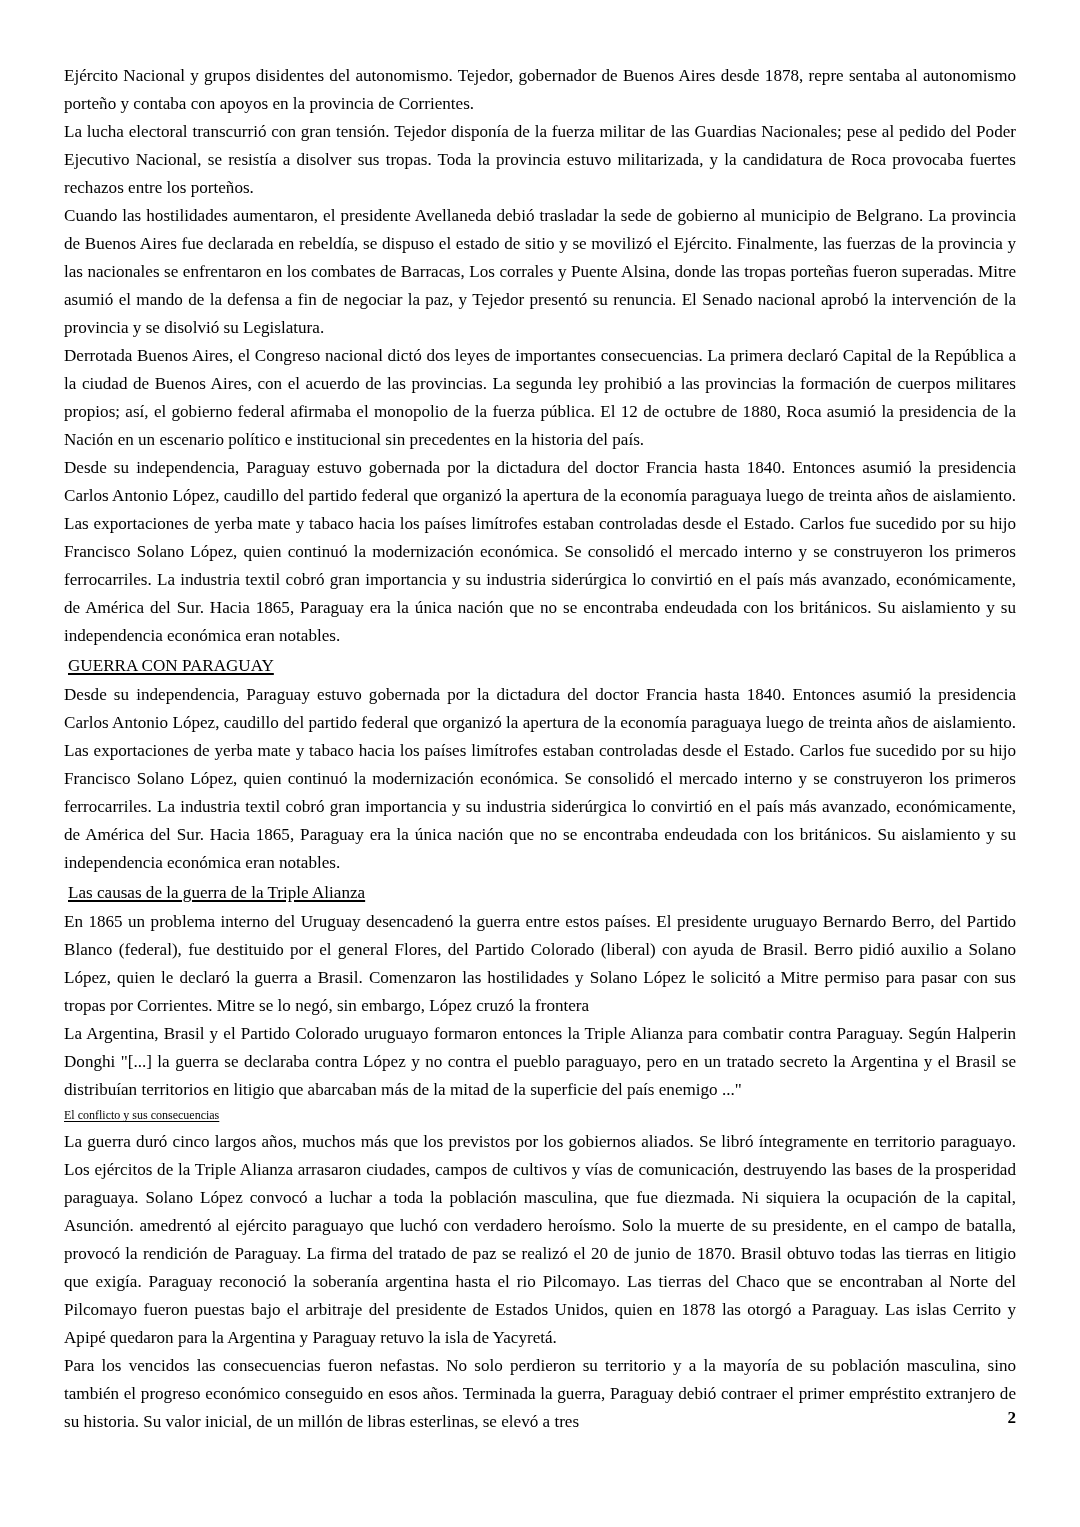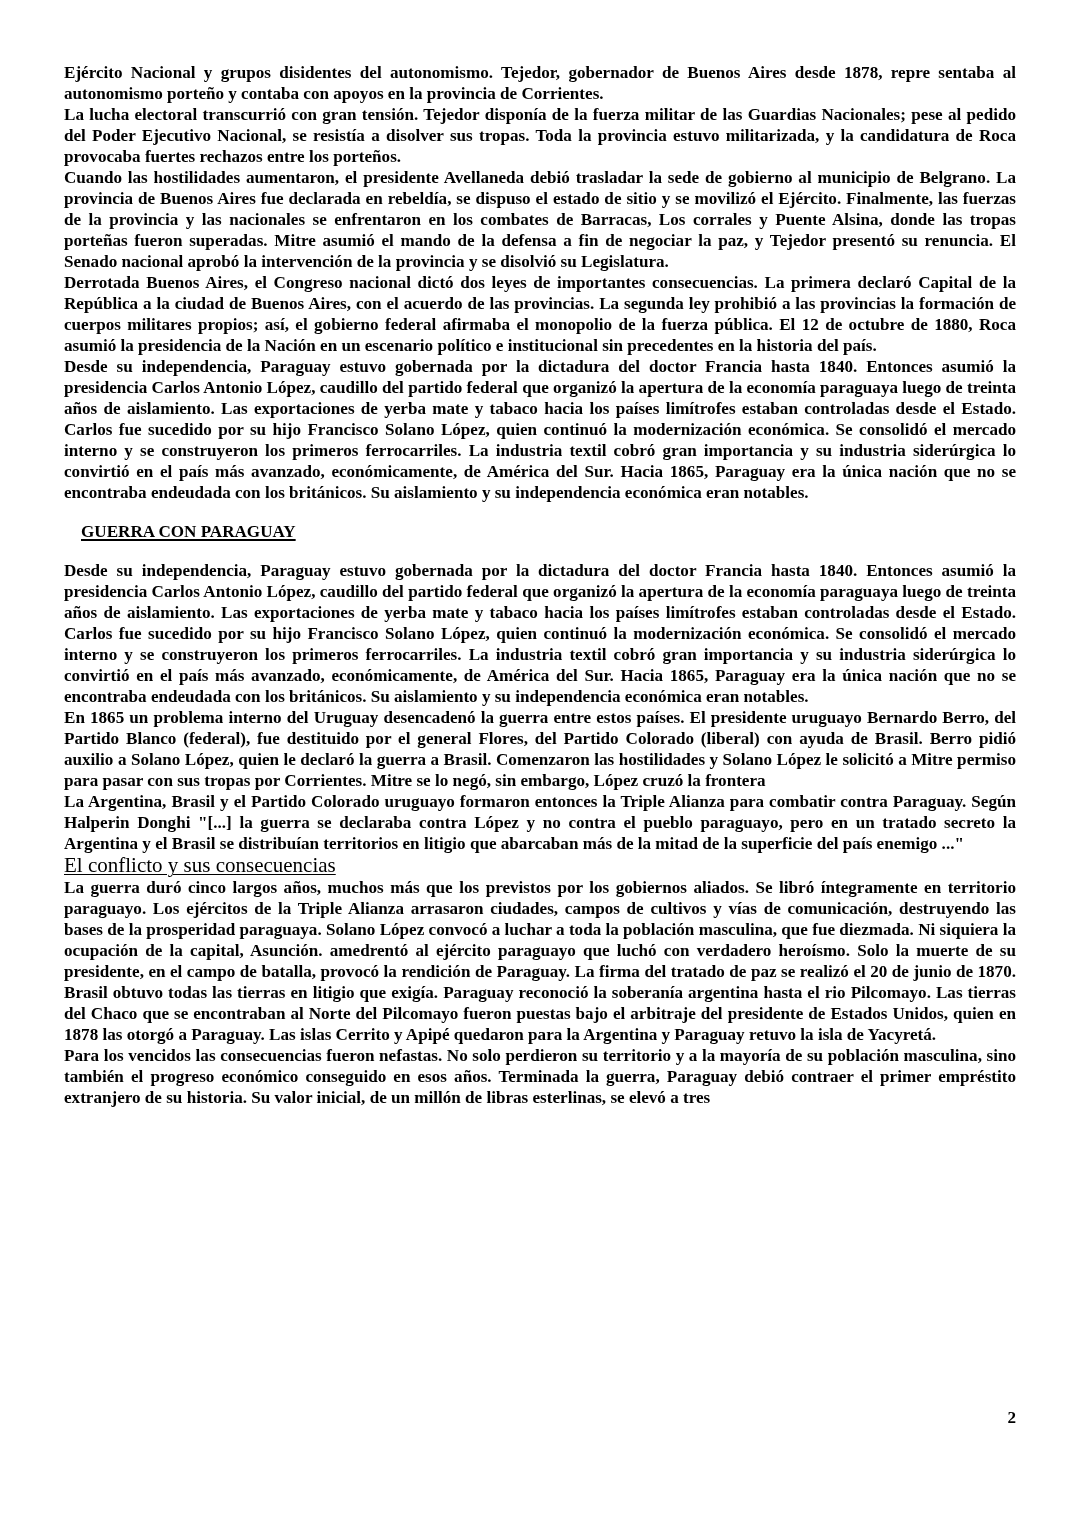--- a/index.html
+++ b/index.html
@@ -27,50 +27,49 @@
   .content {
     position: absolute;
     left: 64px;
     top: 62px;
     width: 952px;
   }
 
   .para {
     margin: 0;
     font-size: 17.1px;
-    line-height: 21px;
+    line-height: 28px;
     text-align: justify;
     text-justify: inter-word;
     hyphens: none;
     letter-spacing: 0;
     word-spacing: 0;
-    font-weight: bold;
   }
 
   
 
   .heading {
-    margin: 17px;
+    margin: 4px;
     font-size: 17.1px;
     line-height: 23.2px;
     text-align: left;
-    font-weight: bold;
+    font-weight: normal;
     text-decoration: underline;
     text-underline-offset: 2px;
     text-decoration-thickness: 1.5px;
     display: block;
   }
 
   .heading .h-inner {
     display: inline;
   }
 
   .subheading {
     margin: 0;
-    font-size: 21px;
+    font-size: 12px;
     line-height: 23.2px;
     text-align: left;
     font-weight: normal;
     text-decoration: underline;
     text-underline-offset: 2px;
     text-decoration-thickness: 1.2px;
     display: block;
   }
 
   .page-number {
@@ -89,20 +88,21 @@
 <div class="page">
 
   <div class="content" id="content-root">
       <div class="para">Ejército Nacional y grupos disidentes del autonomismo. Tejedor, gobernador de Buenos Aires desde 1878, repre sentaba al autonomismo porteño y contaba con apoyos en la provincia de Corrientes.</div>
       <div class="para">La lucha electoral transcurrió con gran tensión. Tejedor disponía de la fuerza militar de las Guardias Nacionales; pese al pedido del Poder Ejecutivo Nacional, se resistía a disolver sus tropas. Toda la provincia estuvo militarizada, y la candidatura de Roca provocaba fuertes rechazos entre los porteños.</div>
       <div class="para">Cuando las hostilidades aumentaron, el presidente Avellaneda debió trasladar la sede de gobierno al municipio de Belgrano. La provincia de Buenos Aires fue declarada en rebeldía, se dispuso el estado de sitio y se movilizó el Ejército. Finalmente, las fuerzas de la provincia y las nacionales se enfrentaron en los combates de Barracas, Los corrales y Puente Alsina, donde las tropas porteñas fueron superadas. Mitre asumió el mando de la defensa a fin de negociar la paz, y Tejedor presentó su renuncia. El Senado nacional aprobó la intervención de la provincia y se disolvió su Legislatura.</div>
       <div class="para">Derrotada Buenos Aires, el Congreso nacional dictó dos leyes de importantes consecuencias. La primera declaró Capital de la República a la ciudad de Buenos Aires, con el acuerdo de las provincias. La segunda ley prohibió a las provincias la formación de cuerpos militares propios; así, el gobierno federal afirmaba el monopolio de la fuerza pública. El 12 de octubre de 1880, Roca asumió la presidencia de la Nación en un escenario político e institucional sin precedentes en la historia del país.</div>
       <div class="para">Desde su independencia, Paraguay estuvo gobernada por la dictadura del doctor Francia hasta 1840. Entonces asumió la presidencia Carlos Antonio López, caudillo del partido federal que organizó la apertura de la economía paraguaya luego de treinta años de aislamiento. Las exportaciones de yerba mate y tabaco hacia los países limítrofes estaban controladas desde el Estado. Carlos fue sucedido por su hijo Francisco Solano López, quien continuó la modernización económica. Se consolidó el mercado interno y se construyeron los primeros ferrocarriles. La industria textil cobró gran importancia y su industria siderúrgica lo convirtió en el país más avanzado, económicamente, de América del Sur. Hacia 1865, Paraguay era la única nación que no se encontraba endeudada con los británicos. Su aislamiento y su independencia económica eran notables.</div>
       <div class="heading"><span class="h-inner">GUERRA CON PARAGUAY</span></div>
       <div class="para">Desde su independencia, Paraguay estuvo gobernada por la dictadura del doctor Francia hasta 1840. Entonces asumió la presidencia Carlos Antonio López, caudillo del partido federal que organizó la apertura de la economía paraguaya luego de treinta años de aislamiento. Las exportaciones de yerba mate y tabaco hacia los países limítrofes estaban controladas desde el Estado. Carlos fue sucedido por su hijo Francisco Solano López, quien continuó la modernización económica. Se consolidó el mercado interno y se construyeron los primeros ferrocarriles. La industria textil cobró gran importancia y su industria siderúrgica lo convirtió en el país más avanzado, económicamente, de América del Sur. Hacia 1865, Paraguay era la única nación que no se encontraba endeudada con los británicos. Su aislamiento y su independencia económica eran notables.</div>
+      <div class="heading"><span class="h-inner">Las causas de la guerra de la Triple Alianza</span></div>
       <div class="para">En 1865 un problema interno del Uruguay desencadenó la guerra entre estos países. El presidente uruguayo Bernardo Berro, del Partido Blanco (federal), fue destituido por el general Flores, del Partido Colorado (liberal) con ayuda de Brasil. Berro pidió auxilio a Solano López, quien le declaró la guerra a Brasil. Comenzaron las hostilidades y Solano López le solicitó a Mitre permiso para pasar con sus tropas por Corrientes. Mitre se lo negó, sin embargo, López cruzó la frontera</div>
       <div class="para">La Argentina, Brasil y el Partido Colorado uruguayo formaron entonces la Triple Alianza para combatir contra Paraguay. Según Halperin Donghi "[...] la guerra se declaraba contra López y no contra el pueblo paraguayo, pero en un tratado secreto la Argentina y el Brasil se distribuían territorios en litigio que abarcaban más de la mitad de la superficie del país enemigo ..."</div>
       <div class="subheading"><span class="h-inner">El conflicto y sus consecuencias </span></div>
       <div class="para">La guerra duró cinco largos años, muchos más que los previstos por los gobiernos aliados. Se libró íntegramente en territorio paraguayo. Los ejércitos de la Triple Alianza arrasaron ciudades, campos de cultivos y vías de comunicación, destruyendo las bases de la prosperidad paraguaya. Solano López convocó a luchar a toda la población masculina, que fue diezmada. Ni siquiera la ocupación de la capital, Asunción. amedrentó al ejército paraguayo que luchó con verdadero heroísmo. Solo la muerte de su presidente, en el campo de batalla, provocó la rendición de Paraguay. La firma del tratado de paz se realizó el 20 de junio de 1870. Brasil obtuvo todas las tierras en litigio que exigía. Paraguay reconoció la soberanía argentina hasta el rio Pilcomayo. Las tierras del Chaco que se encontraban al Norte del Pilcomayo fueron puestas bajo el arbitraje del presidente de Estados Unidos, quien en 1878 las otorgó a Paraguay. Las islas Cerrito y Apipé quedaron para la Argentina y Paraguay retuvo la isla de Yacyretá.</div>
       <div class="para">Para los vencidos las consecuencias fueron nefastas. No solo perdieron su territorio y a la mayoría de su población masculina, sino también el progreso económico conseguido en esos años. Terminada la guerra, Paraguay debió contraer el primer empréstito extranjero de su historia. Su valor inicial, de un millón de libras esterlinas, se elevó a tres</div>
     </div>
 
   <div class="page-number">2</div>
 
 </div>

